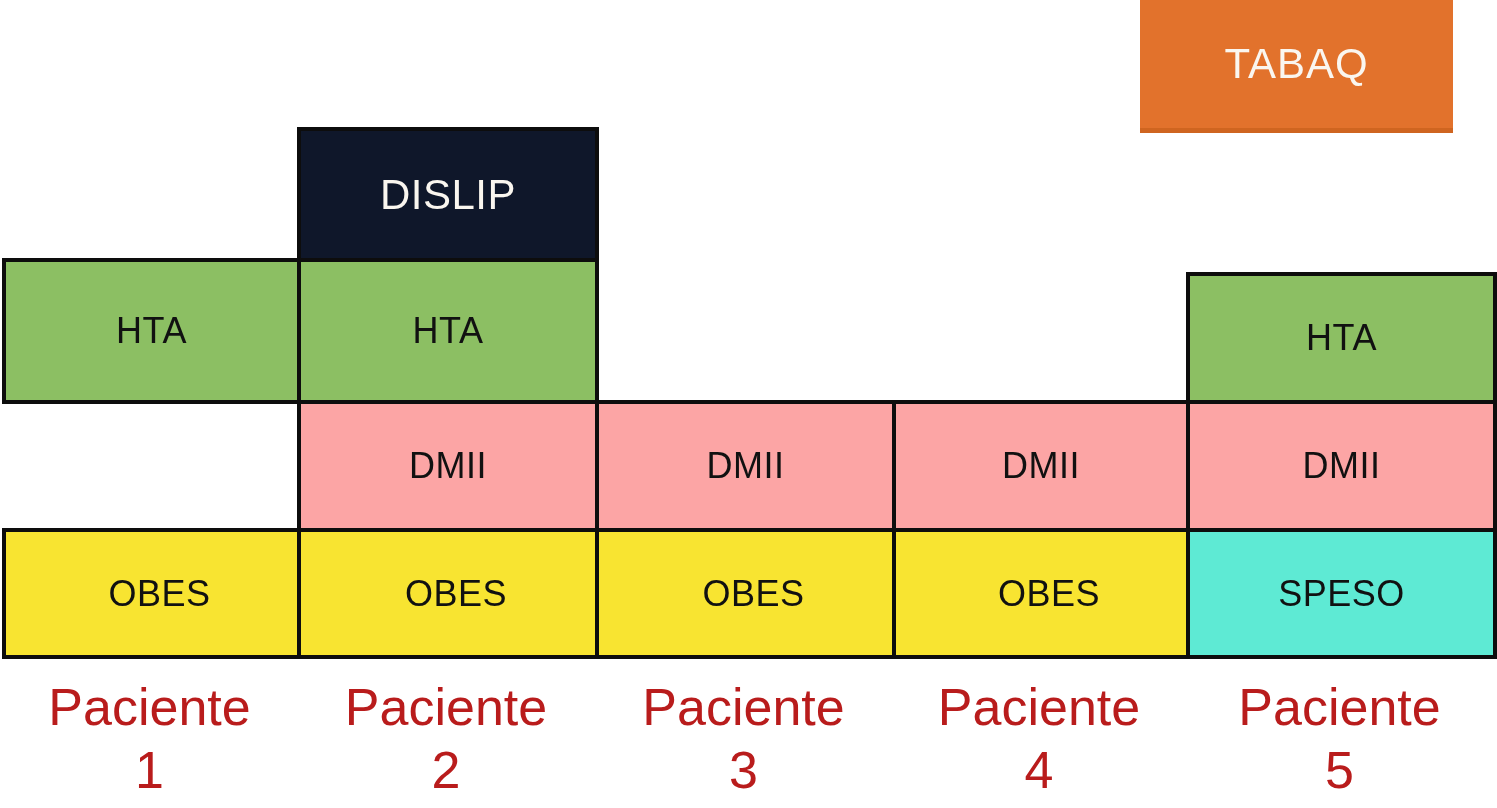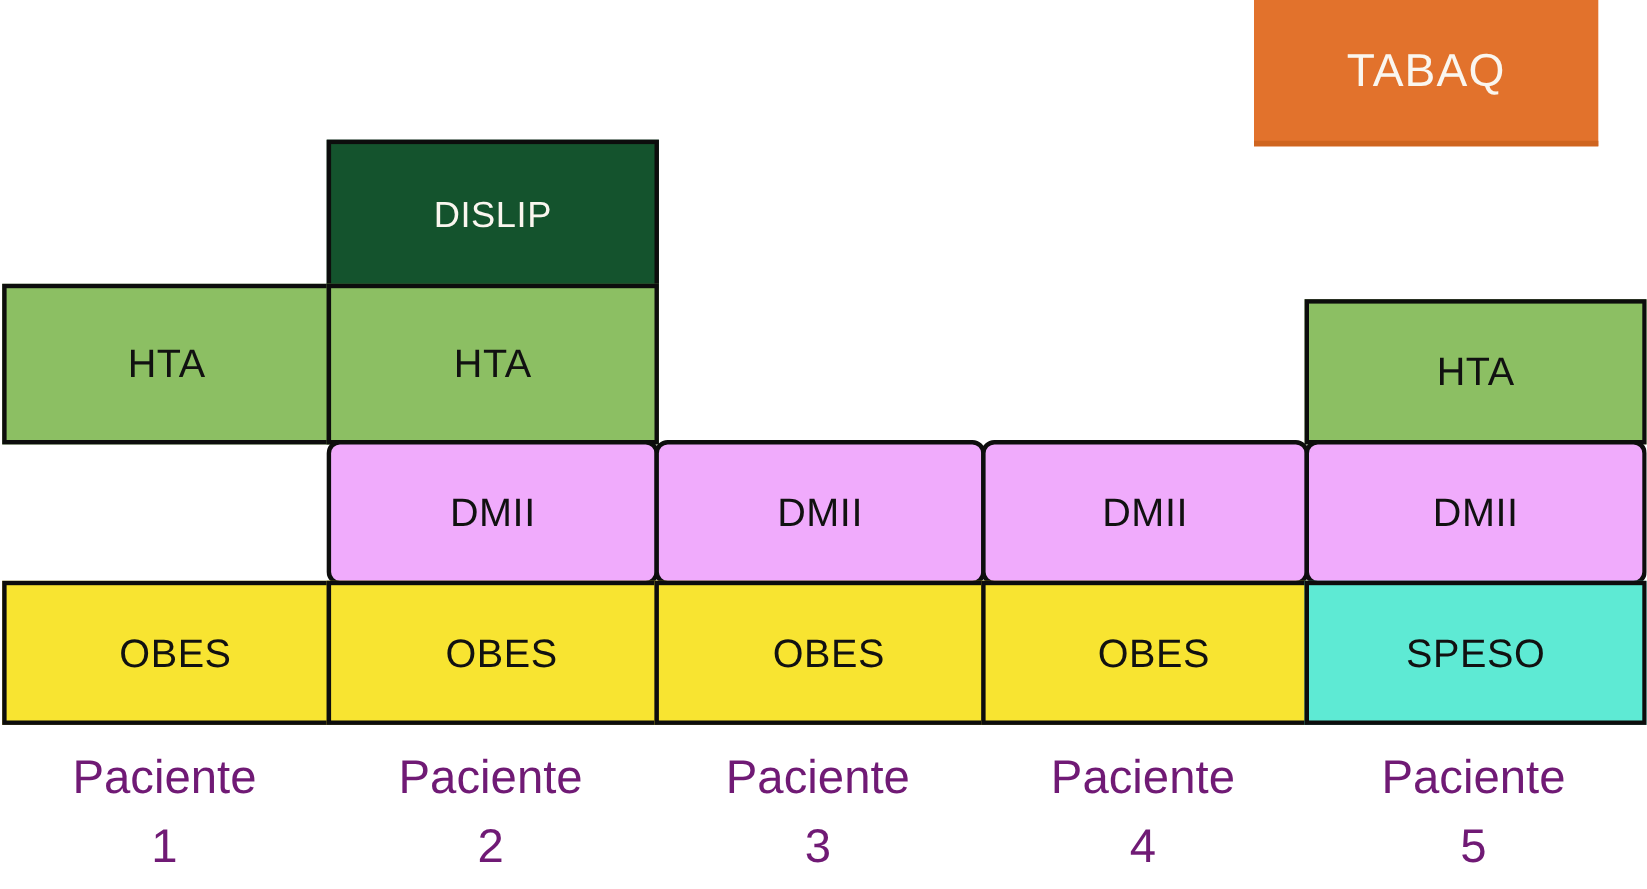--- a/index.html
+++ b/index.html
@@ -19,42 +19,42 @@
     box-sizing: border-box;
     border: 4px solid #0d0d0d;
     display: flex;
     align-items: center;
     justify-content: center;
     font-size: 36px;
     color: #111111;
     letter-spacing: 0.5px;
   }
   .hta    { background: #8CBF63; }
-  .dmii   { background: #f0abfc; border-radius: 12px; }
+  .dmii   { background: #fca5a5; }
   .obes   { background: #F8E431; padding-left: 16px; }
   .speso  { background: #5eead4; }
-  .dislip { background: #14532d; color: #FAF6EF; font-size: 33px; }
+  .dislip { background: #0f172a; color: #FAF6EF; font-size: 42px; }
   .legend-box {
     position: absolute;
     box-sizing: border-box;
     background: #E2722C;
     border-bottom: 5px solid #cf6520;
     display: flex;
     align-items: center;
     justify-content: center;
     font-size: 42px;
     color: #FAF6EF;
     letter-spacing: 1px;
   }
   .xlabel {
     position: absolute;
     text-align: center;
-    font-size: 43px;
+    font-size: 52px;
     line-height: 63px;
-    color: #701a75;
+    color: #b91c1c;
     white-space: pre-line;
   }
 </style>
 </head>
 <body>
 
 <div class="canvas">
 
   <div class="legend-box" style="left:1140px; top:0; width:313px; height:133px;">TABAQ</div>
 

